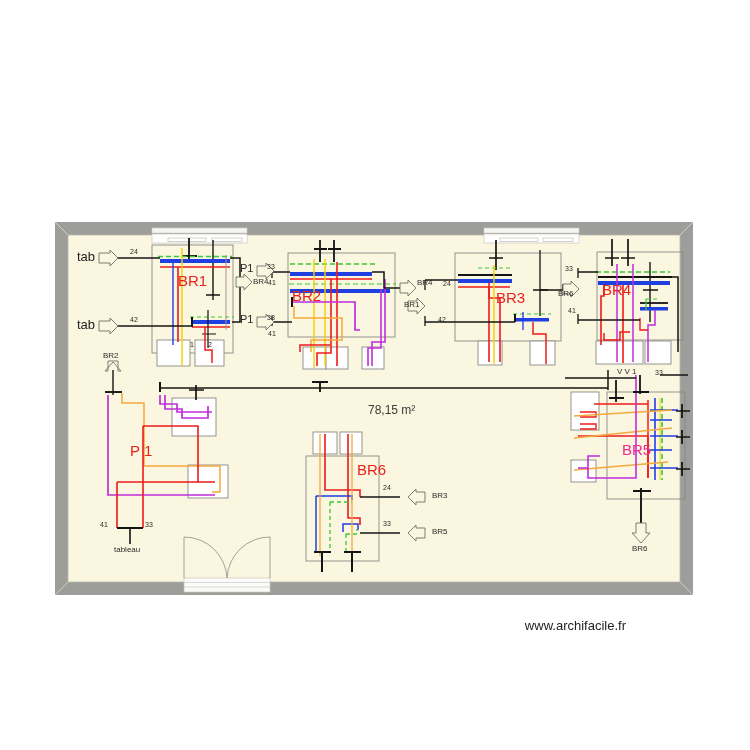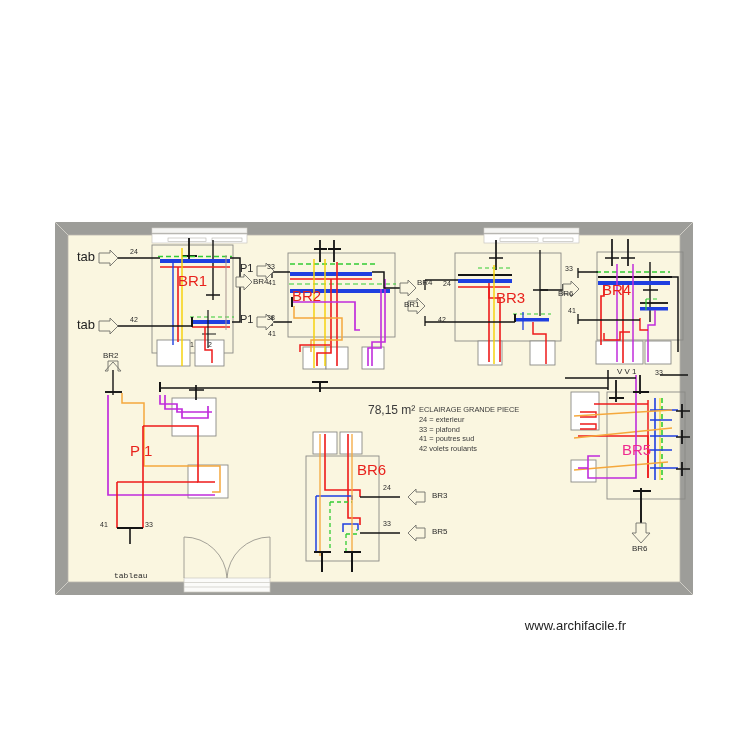--- a/index.html
+++ b/index.html
@@ -354,40 +354,33 @@
 <div class="lbl tiny" style="left:190px;top:341px;">1</div>
 <div class="lbl tiny" style="left:208px;top:341px;">2</div>
 
 <div class="lbl tiny8" style="left:103px;top:352px;">BR2</div>
 
 <div class="lbl tiny8" style="left:605px;top:368px;margin-left:12px;">V V 1</div>
 <div class="lbl tiny" style="left:655px;top:369px;">33</div>
 
 <div class="lbl area" style="left:368px;top:404px;">78,15 m²</div>
 
-<div class="legend" style="position:absolute;left:419px;top:405px;">
-  <div>ECLAIRAGE GRANDE PIECE</div>
-  <div>24 = exterieur</div>
-  <div>33 = plafond</div>
-  <div>41 = poutres sud</div>
-  <div>42 volets roulants</div>
-</div>
 
 <div class="lbl br-big" style="left:130px;top:443px;">P 1</div>
 
 <div class="lbl br-big" style="left:357px;top:462px;">BR6</div>
 
 <div class="lbl tiny" style="left:383px;top:484px;">24</div>
 <div class="lbl tiny8" style="left:432px;top:492px;">BR3</div>
 <div class="lbl tiny" style="left:383px;top:520px;">33</div>
 <div class="lbl tiny8" style="left:432px;top:528px;">BR5</div>
 
 <div class="lbl br-big2" style="left:622px;top:442px;">BR5</div>
 
 <div class="lbl tiny" style="left:100px;top:521px;">41</div>
 <div class="lbl tiny" style="left:145px;top:521px;">33</div>
-<div class="lbl tiny8" style="left:114px;top:572px;font-family:Liberation Mono, monospace;">tableau</div>
+<div class="lbl tiny8" style="left:114px;top:546px;">tableau</div>
 
 <div class="lbl tiny8" style="left:632px;top:545px;">BR6</div>
 
 <div class="wm">www.archifacile.fr</div>
 
 </div>
 
 </body></html>

